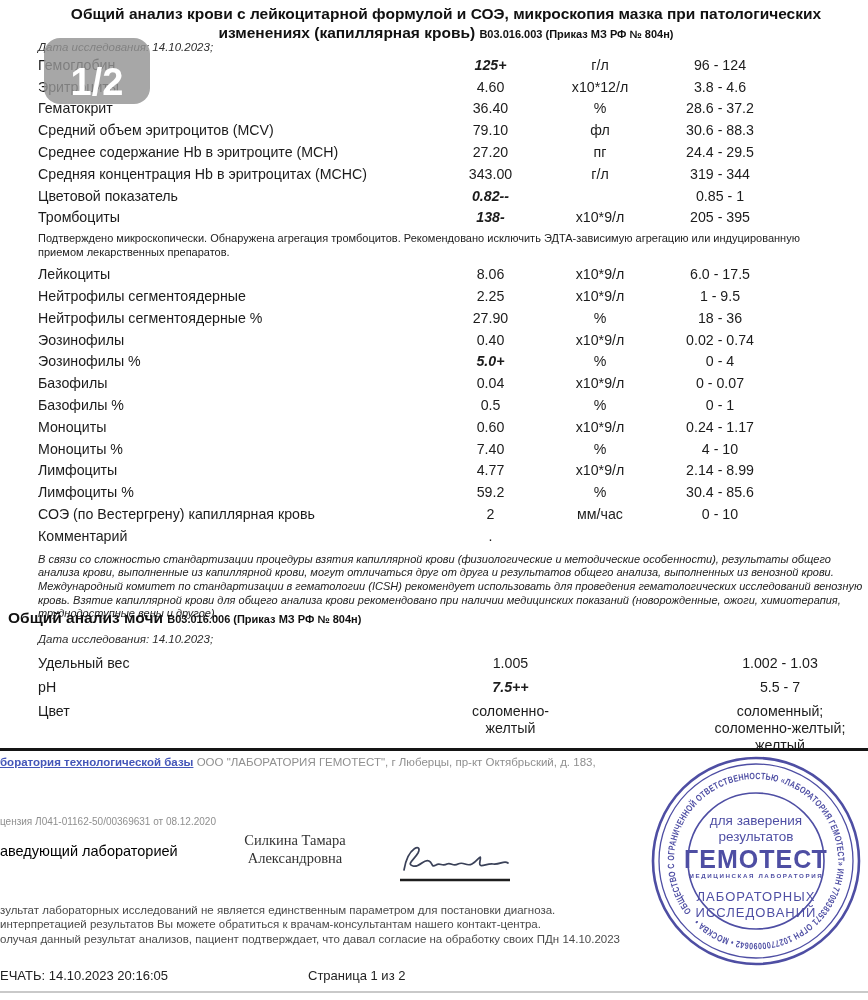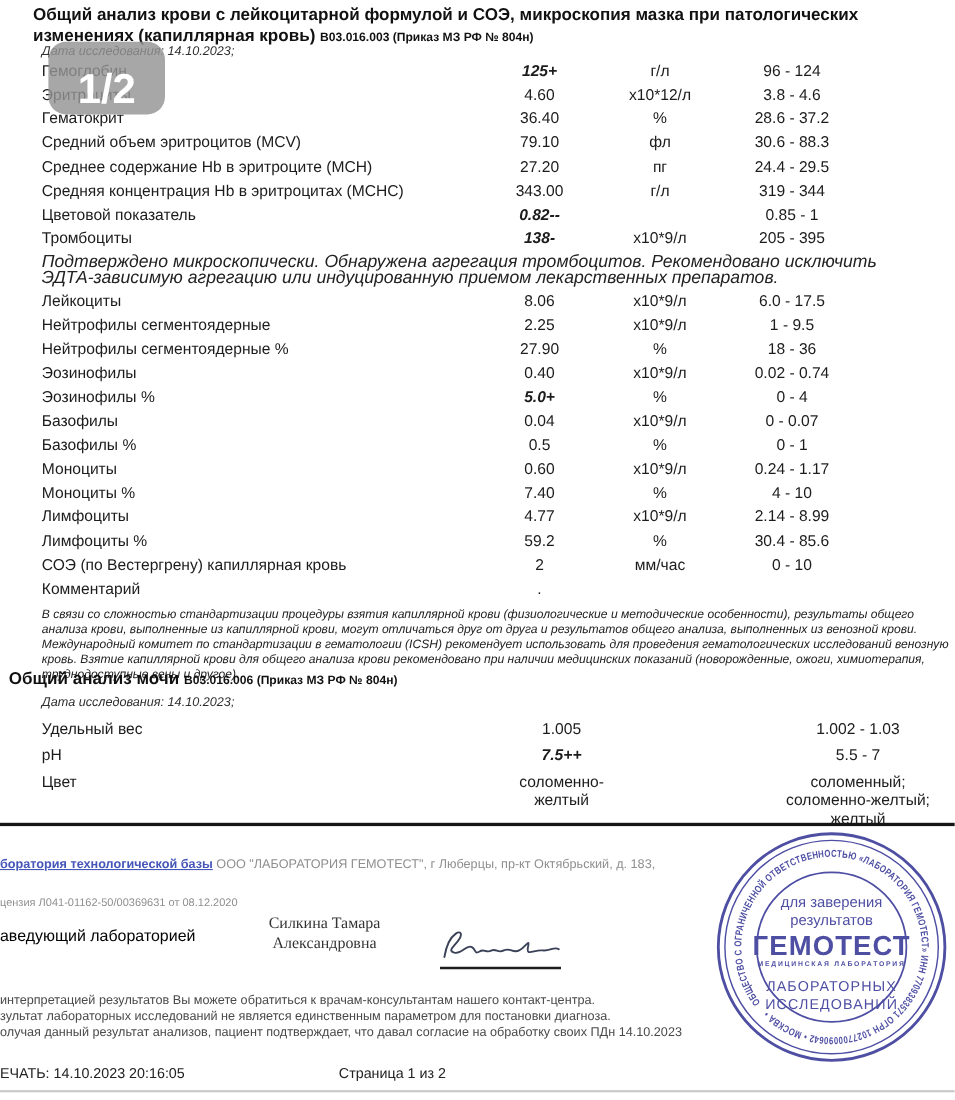--- a/index.html
+++ b/index.html
@@ -1,48 +1,48 @@
 <!DOCTYPE html>
 <html><head>
 <meta charset="utf-8">
 <style>
   * { margin:0; padding:0; box-sizing:border-box; }
   html,body { width:868px; height:1000px; background:#ffffff; overflow:hidden;
     font-family:"Liberation Sans","DejaVu Sans",sans-serif; color:#1a1a1a; }
   .page { position:absolute; inset:0; width:868px; height:1000px; background:#fff; overflow:hidden; }
 
-  .title { position:absolute; top:4px; left:30px; right:6px; font-size:15.5px; font-weight:bold; line-height:19px; color:#111; }
+  .title { position:absolute; top:4px; left:30px; right:6px; font-size:15.5px; font-weight:bold; line-height:19px; color:#111;text-align:center; }
   .title .code { font-size:11px; }
 
   .date-line { position:absolute; top:41px; left:38px; font-size:11.5px; font-style:italic; color:#2e2e2e; }
 
   .page-badge { position:absolute; top:38px; left:44px; width:106px; height:66px; border-radius:16px;
     background:rgba(148,148,148,.82); display:flex; align-items:flex-end; justify-content:center; z-index:9; }
   .page-badge span { color:#fff; font-size:38px; font-weight:bold; }
 
   .cbc-body { position:absolute; top:54px; left:0; right:0; }
   .trow { display:grid; grid-template-columns:390px 125px 94px 146px; padding-left:38px; height:21.8px; align-items:center; }
   .cell { font-size:14.2px; color:#1c1c1c; white-space:nowrap; overflow:visible; }
   .cell.name  { text-align:left; }
   .cell.value, .cell.unit, .cell.range { text-align:center; }
   .cell.abn { font-weight:bold; font-style:italic; }
-  .rownote { padding:4px 26px 4px 38px; font-size:16px; font-style:italic; line-height:13.5px; color:#222; }
+  .rownote { padding:4px 26px 4px 38px; font-size:11px; line-height:13.5px; color:#222; }
 
   .footnote { margin:6px 0 0 38px; padding-right:2px; font-size:11px; font-style:italic; line-height:13.6px; color:#222; }
 
   .urine-block { position:absolute; top:609px; left:0; right:0; }
   .urine-title { margin-left:8px; font-size:15.5px; font-weight:bold; color:#111; }
   .urine-title .code { font-size:11px; }
   .urine-date { margin:6px 0 8px 38px; font-size:11.5px; font-style:italic; color:#2e2e2e; }
   .urine-table .trow { height:auto; min-height:24px; align-items:start; padding-top:2px;gap:20px; }
   .urine-table .cell { white-space:pre-line; line-height:17px; }
 
   .sep { position:absolute; top:748px; left:0; width:868px; height:3px; background:#151515; }
 
-  .foot-lab { position:absolute; top:755px; left:0; font-size:11.5px; color:#8f8f8f; line-height:14.5px; white-space:nowrap;margin-top:24px; }
+  .foot-lab { position:absolute; top:755px; left:0; font-size:11.5px; color:#8f8f8f; line-height:14.5px; white-space:nowrap; }
   .foot-lab a { color:#4456b8; font-weight:bold; text-decoration:underline; cursor:pointer; }
   .foot-lic { position:absolute; top:816px; left:0; font-size:10px; color:#8f8f8f; white-space:nowrap; }
 
   .role { position:absolute; top:843px; left:0; font-size:14.5px; color:#000000; white-space:nowrap; }
   .signer { position:absolute; top:831px; left:210px; width:170px; text-align:center; font-size:14.5px; line-height:18px; color:#333;font-family:Liberation Serif, serif; }
   .sig { position:absolute; top:838px; left:396px; }
 
   .disclaimers { position:absolute; top:903px; left:0; font-size:11.5px; line-height:14.3px; color:#4a4a4a; white-space:nowrap; }
 
   .printline { position:absolute; top:968px; left:0; font-size:13px; color:#222; white-space:nowrap; }
@@ -243,22 +243,22 @@
     <div>Силкина Тамара</div>
     <div>Александровна</div>
   </div>
 
   <svg class="sig" width="122" height="52" viewBox="0 0 122 52">
     <path d="M8 32 C 12 8, 27 5, 22 15 C 18 22, 10 26, 17 28 C 24 30, 28 20, 33 23 C 37 25, 35 30, 40 27 C 44 24, 46 29, 51 26 C 55 24, 57 29, 62 26 C 68 23, 70 29, 76 26 C 82 23, 86 14, 84 23 C 82 32, 90 25, 97 26 C 104 27, 108 22, 112 25" fill="none" stroke="#3a4158" stroke-width="1.7" stroke-linecap="round"></path>
     <line x1="4" y1="42" x2="114" y2="42" stroke="#1e1e1e" stroke-width="2.4"></line>
   </svg>
 
   <div class="disclaimers">
+    <div>зультат лабораторных исследований не является единственным параметром для постановки диагноза.</div>
     <div>интерпретацией результатов Вы можете обратиться к врачам-консультантам нашего контакт-центра.</div>
-    <div>зультат лабораторных исследований не является единственным параметром для постановки диагноза.</div>
     <div>олучая данный результат анализов, пациент подтверждает, что давал согласие на обработку своих ПДн 14.10.2023</div>
   </div>
 
   <div class="printline">ЕЧАТЬ: 14.10.2023 20:16:05</div>
   <div class="pagenum">Страница 1 из 2</div>
   <div class="bottomline"></div>
 
   <svg class="stamp" viewBox="0 0 216 216">
     <g stroke="#3f3f9c" fill="none">
       <circle cx="108" cy="108" r="103" stroke-width="2.6"></circle>

